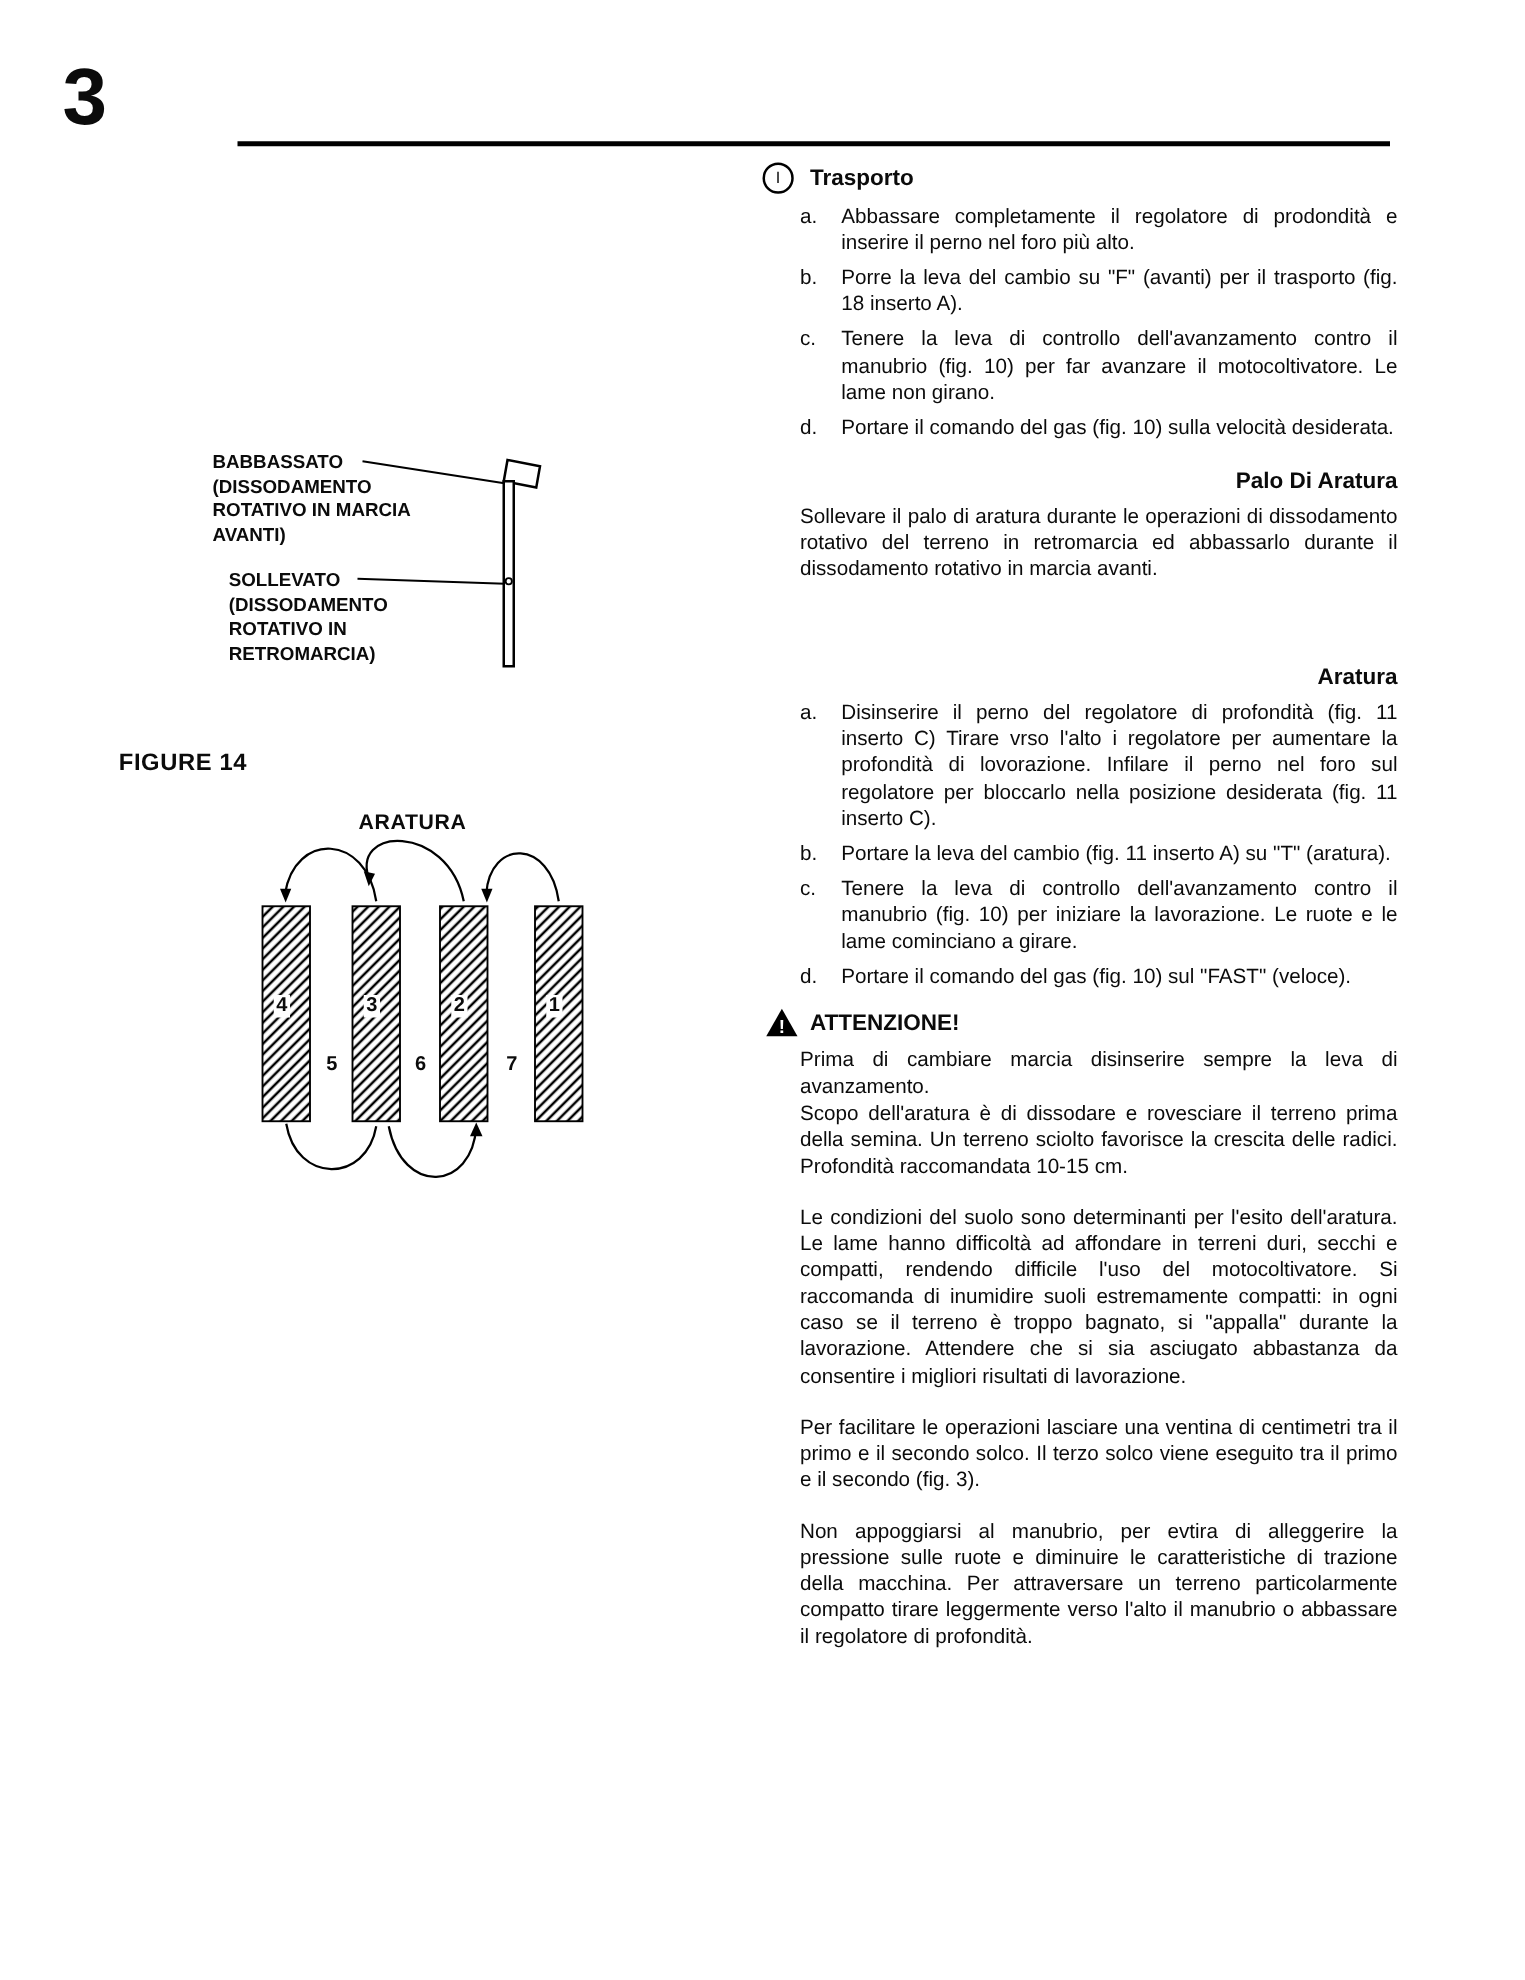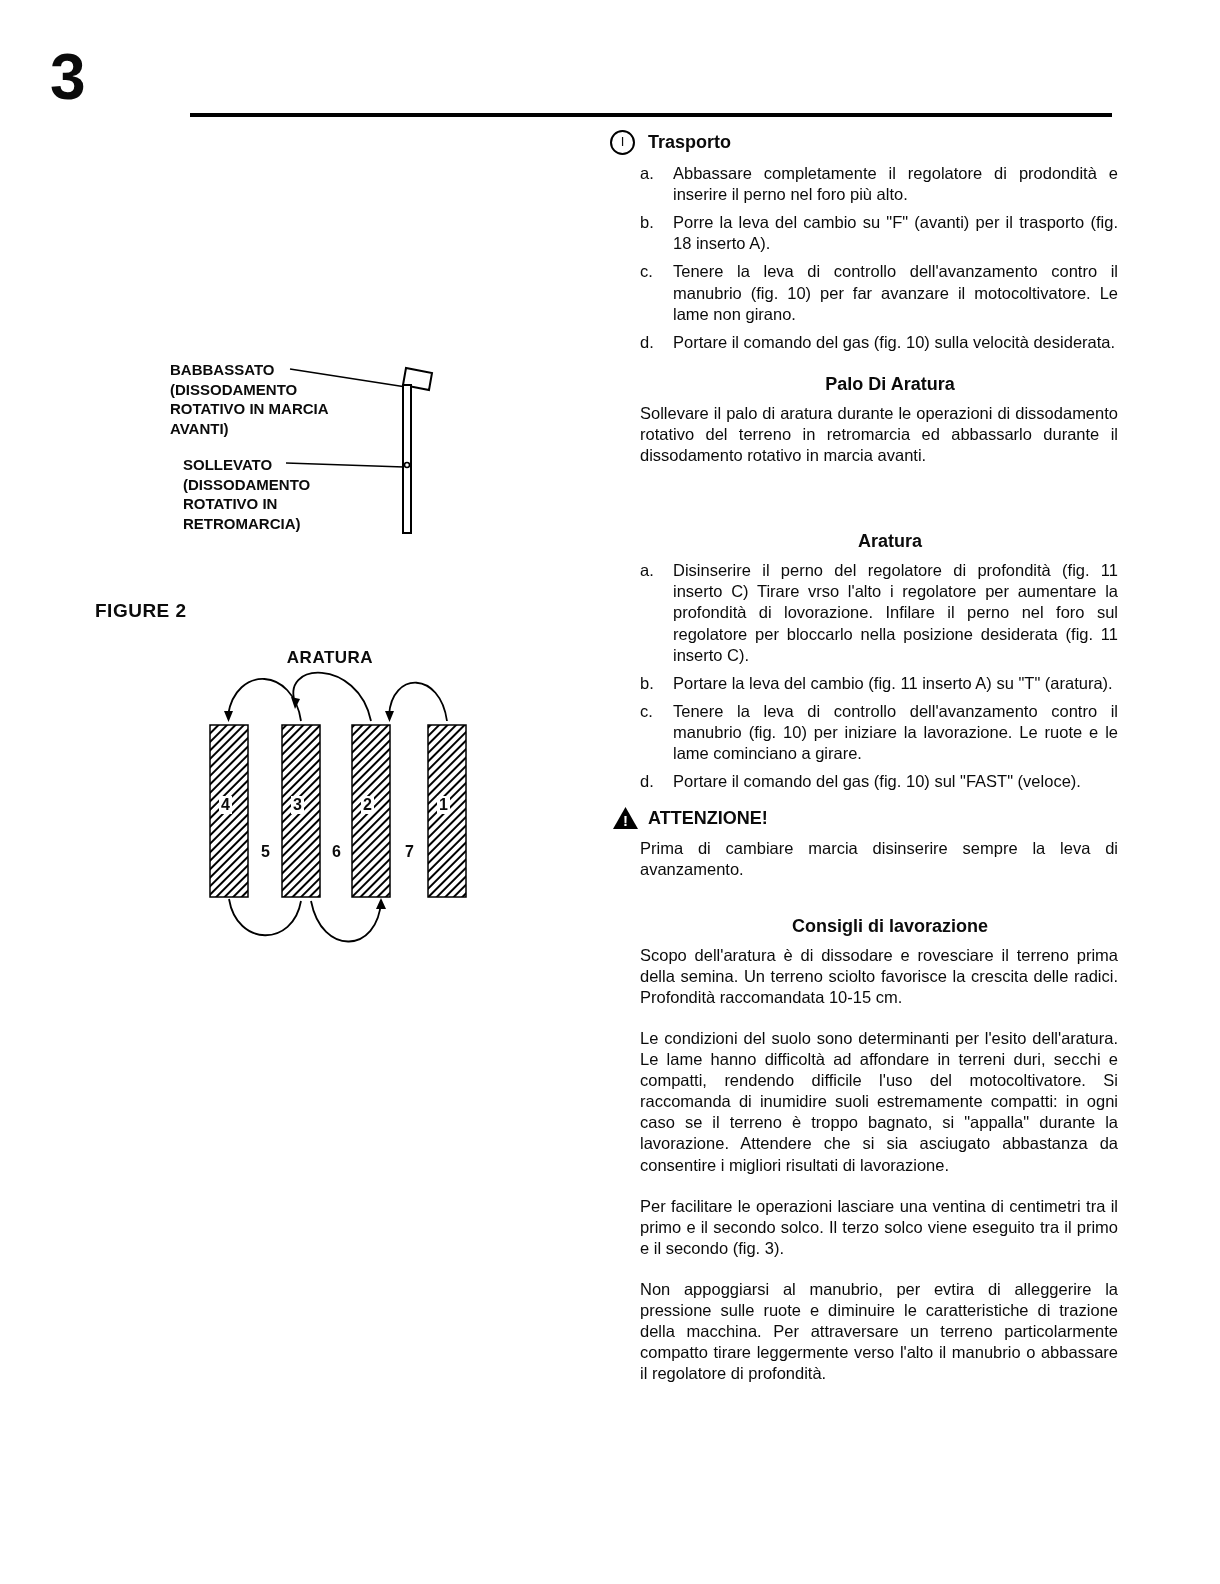--- a/index.html
+++ b/index.html
@@ -30,21 +30,21 @@
     position:absolute; left:640px; top:130px; width:478px;
     font-size:16.5px; line-height:1.28; text-align:justify;
   }
   .sec-head { display:flex; align-items:center; gap:13px; margin:0 0 8px -30px; text-align:left; }
   .circ {
     width:25px; height:25px; border:2px solid #000; border-radius:50%;
     display:flex; align-items:center; justify-content:center;
     font-size:13px; flex:0 0 auto;
   }
   .sec-title { font-weight:700; font-size:18px; }
-  .sub-head { font-weight:700; font-size:18px; margin:0 0 7px 22px; text-align:center; }
+  .sub-head { font-weight:700; font-size:18px; margin:0 0 7px 22px; text-align:right; }
   .mt-palo { margin-top:20px; }
   .mt-aratura { margin-top:64px; }
   .mt-consigli { margin-top:34px; }
   .li { display:flex; margin-bottom:7px; }
   .li .let { flex:0 0 33px; }
   .li .txt { flex:1; }
   .warn-row { display:flex; align-items:center; gap:9px; margin:14px 0 8px -28px; text-align:left; }
   .warn-title { font-weight:700; font-size:18px; }
   .tips-p { margin-bottom:20px; }
   .pageno { position:absolute; left:0; right:0; top:1488px; text-align:center; font-size:21px; font-weight:700; }
@@ -94,21 +94,21 @@
     <g fill="none" stroke="#000" stroke-width="1.8">
       <path d="M 69 544 C 77 592, 133 592, 141 546"></path>
       <path d="M 151 546 C 162 602, 218 598, 221 546"></path>
     </g>
     <polygon points="216,554 226,554 221,543" fill="#000"></polygon>
   </svg>
 
   <div class="lever-label lbl1">BABBASSATO (DISSODAMENTO ROTATIVO IN MARCIA AVANTI)</div>
   <div class="lever-label lbl2">SOLLEVATO (DISSODAMENTO ROTATIVO IN RETROMARCIA)</div>
 
-  <div class="figcap">FIGURE 2</div>
+  <div class="figcap">FIGURE 14</div>
   <div class="plow-title">ARATURA</div>
 
   <span class="bar-num n4">4</span>
   <span class="bar-num n3">3</span>
   <span class="bar-num n2">2</span>
   <span class="bar-num n1">1</span>
   <span class="bar-num n5">5</span>
   <span class="bar-num n6">6</span>
   <span class="bar-num n7">7</span>
 
@@ -162,21 +162,20 @@
 
     <div class="warn-row">
       <svg width="27" height="24" viewBox="0 0 27 24" aria-hidden="true">
         <polygon points="13.5,1 26,23 1,23" fill="#000"></polygon>
         <text x="13.5" y="20" text-anchor="middle" font-size="15" font-weight="bold" fill="#fff" font-family="Liberation Sans, sans-serif">!</text>
       </svg>
       <span class="warn-title">ATTENZIONE!</span>
     </div>
     <div class="para">Prima di cambiare marcia disinserire sempre la leva di avanzamento.</div>
 
-    <div class="sub-head mt-consigli">Consigli di lavorazione</div>
     <div class="tips-p">Scopo dell'aratura è di dissodare e rovesciare il terreno prima della semina. Un terreno sciolto favorisce la crescita delle radici. Profondità raccomandata 10-15 cm.</div>
     <div class="tips-p">Le condizioni del suolo sono determinanti per l'esito dell'aratura. Le lame hanno difficoltà ad affondare in terreni duri, secchi e compatti, rendendo difficile l'uso del motocoltivatore. Si raccomanda di inumidire suoli estremamente compatti: in ogni caso se il terreno è troppo bagnato, si "appalla" durante la lavorazione. Attendere che si sia asciugato abbastanza da consentire i migliori risultati di lavorazione.</div>
     <div class="tips-p">Per facilitare le operazioni lasciare una ventina di centimetri tra il primo e il secondo solco. Il terzo solco viene eseguito tra il primo e il secondo (fig. 3).</div>
     <div class="tips-p">Non appoggiarsi al manubrio, per evtira di alleggerire la pressione sulle ruote e diminuire le caratteristiche di trazione della macchina. Per attraversare un terreno particolarmente compatto tirare leggermente verso l'alto il manubrio o abbassare il regolatore di profondità.</div>
 
   </div>
 
 
 </div>
 

